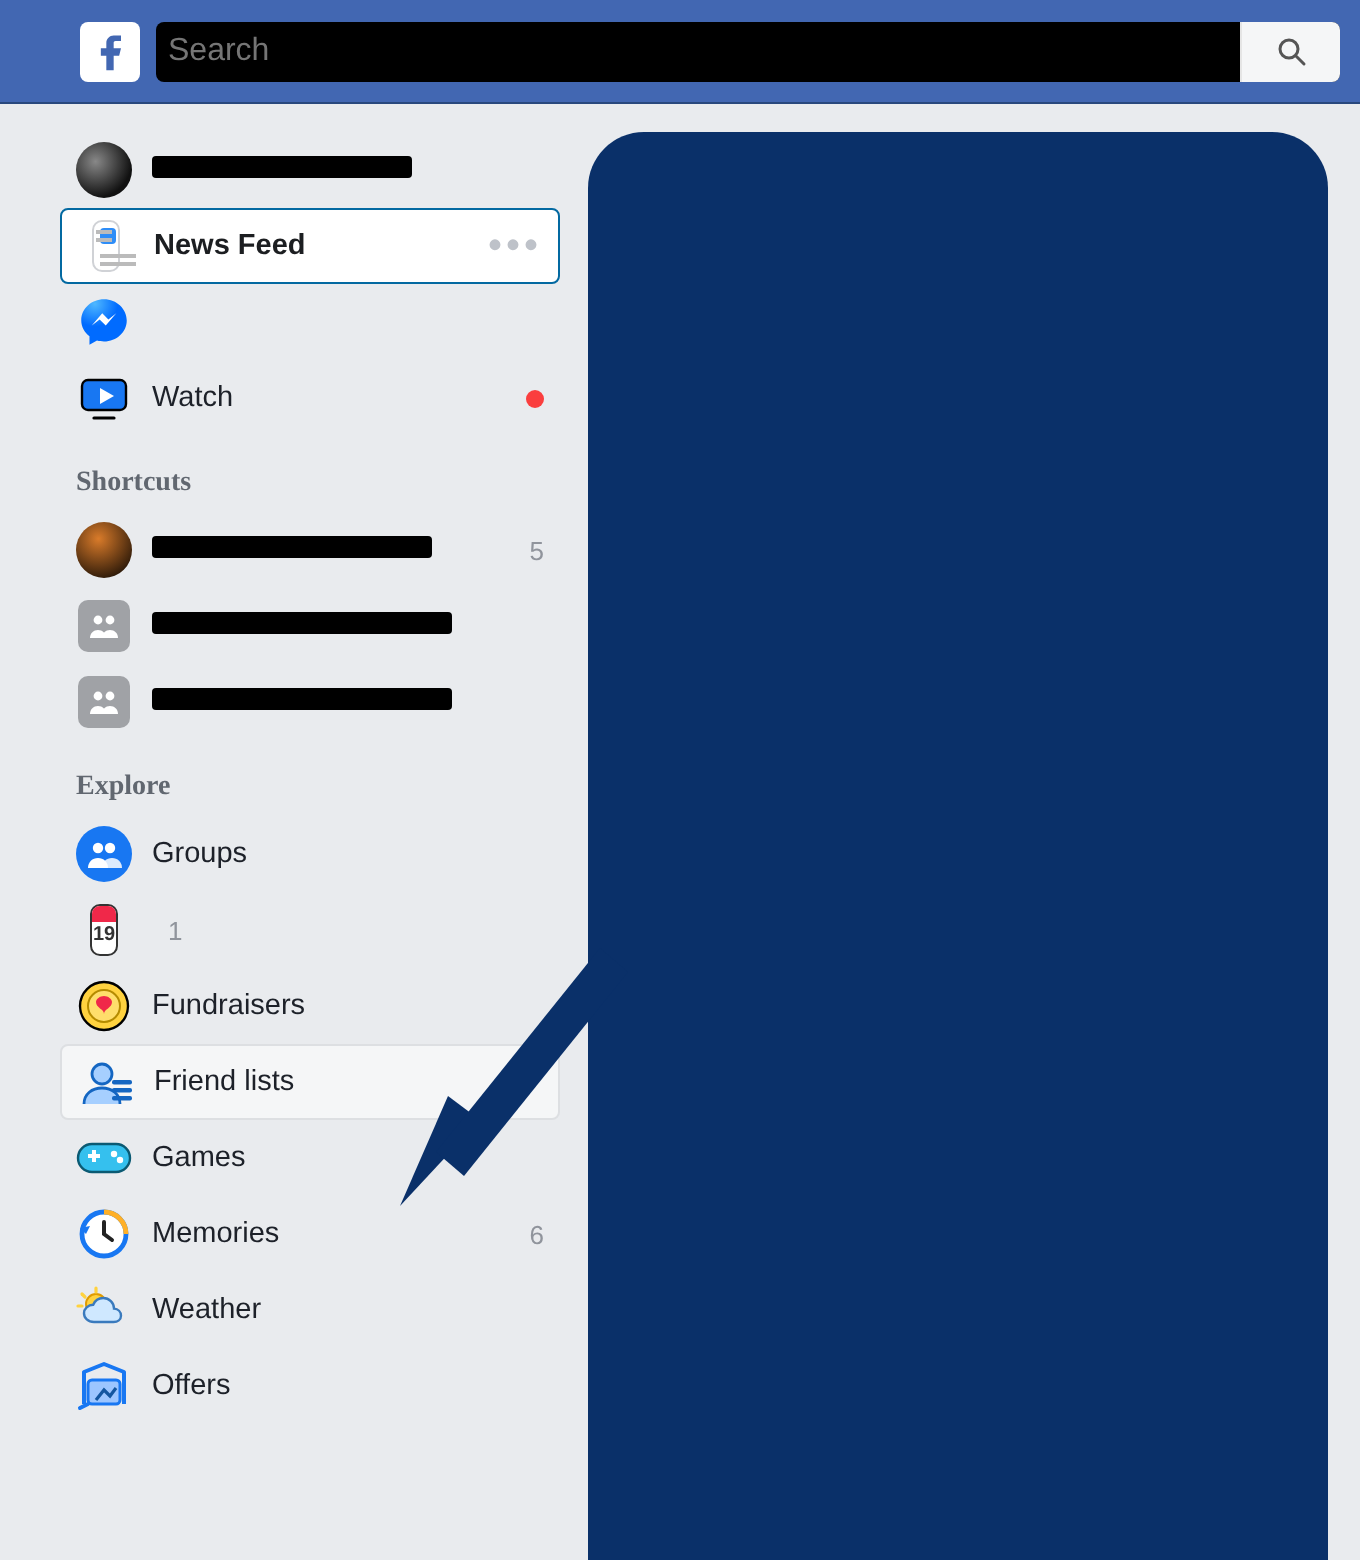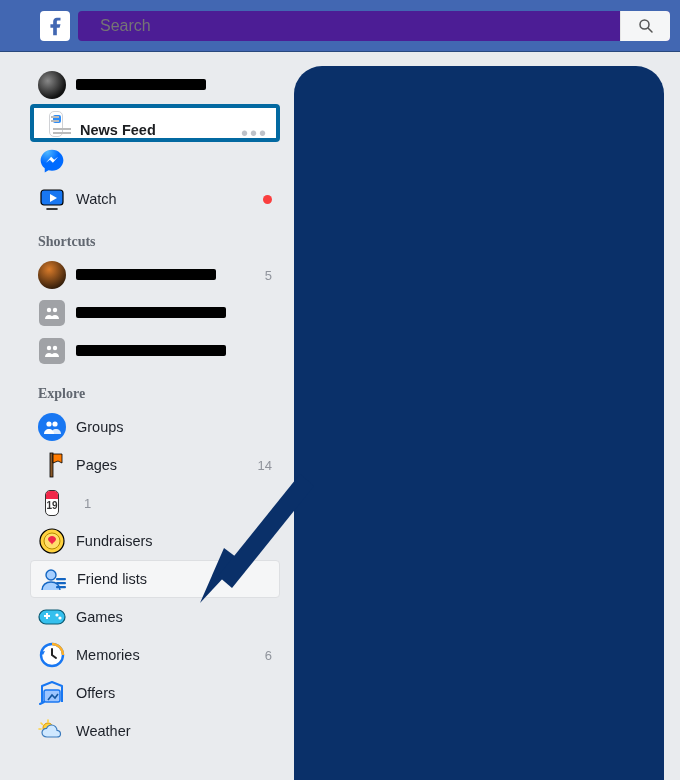--- a/index.html
+++ b/index.html
@@ -1,26 +1,26 @@
 <!DOCTYPE html>
 <html><head>
   <meta charset="utf-8">
   <style>
     * { box-sizing: border-box; margin: 0; padding: 0; }
     body { font-family: -apple-system, Helvetica, Arial, sans-serif; background: #e9ebee; width: 680px; height: 780px; overflow: hidden; }
     .topbar { background: #4267b2; height: 52px; display: flex; align-items: center; padding: 0 10px 0 40px; border-bottom: 1px solid #29487d; }
     .fb-logo { width: 30px; height: 30px; background: #fff; border-radius: 4px; display: flex; align-items: center; justify-content: center; margin-right: 8px; }
     .fb-logo svg { width: 22px; height: 22px; }
     .search-wrap { flex: 1; position: relative; }
-    .search-input { width: 100%; height: 30px; border: none; border-radius: 4px; padding: 0 40px 0 22px; font-size: 16px; color: #888; background: #4c1d95; outline: none; }
+    .search-input { width: 100%; height: 30px; border: none; border-radius: 4px; padding: 0 40px 0 6px; font-size: 16px; color: #888; background: #000000; outline: none; }
     .search-btn { position: absolute; right: 0; top: 0; width: 50px; height: 30px; background: #f5f6f7; border: none; border-left: 1px solid #e5e5e5; border-radius: 0 4px 4px 0; display: flex; align-items: center; justify-content: center; cursor: pointer; }
     .content { display: flex; padding: 14px 0 0 30px; }
     .sidebar { width: 250px; }
     .nav-item { display: flex; align-items: center; height: 38px; padding: 0 8px; border-radius: 4px; cursor: pointer; position: relative; }
-    .nav-item.selected { background: #fff; border: 4px solid #0369a1; align-items: flex-end; }
+    .nav-item.selected { background: #fff; border: 1px solid #0369a1; }
     .nav-item.hover-bg { background: #f5f6f7; border: 1px solid #dddfe2; }
     .nav-icon { width: 28px; height: 28px; margin-right: 10px; display: flex; align-items: center; justify-content: center; flex-shrink: 0; }
     .nav-label { font-size: 14.5px; color: #1d2129; flex: 1; white-space: nowrap; overflow: hidden; text-overflow: ellipsis; }
     .nav-item.selected .nav-label { font-weight: 700; color: #1c1e21; }
     .nav-count { color: #90949c; font-size: 13px; margin-left: 8px; }
     .nav-dots { color: #bec2c9; font-size: 20px; letter-spacing: 2px; line-height: 10px; }
     .nav-notif { width: 9px; height: 9px; background: #fa3e3e; border-radius: 50%; margin-left: 8px; }
     .section-header { font-size: 14px; color: #616770; font-weight: 600; padding: 16px 8px 6px 8px; font-family: Liberation Serif, serif; }
     .avatar { width: 28px; height: 28px; border-radius: 50%; background: radial-gradient(circle at 35% 35%, #888 0%, #111 70%); flex-shrink: 0; }
     .redact { height: 11px; background: #000; border-radius: 2px; }
@@ -147,30 +147,20 @@
               <circle cx="6" cy="5" r="2.6" fill="#fff"></circle>
               <circle cx="12" cy="5" r="2.6" fill="#fff"></circle>
               <path d="M1 15c0-3 2.2-5 5-5s5 2 5 5" fill="#fff"></path>
               <path d="M8 15c0-3 2.2-5 5-5s5 2 5 5" fill="#fff" opacity=".85"></path>
             </svg>
         </div>
       </div>
       <span class="nav-label">Groups</span>
     </div>
 
-    <div class="nav-item">
-      <div class="nav-icon">
-        <svg width="24" height="28" viewBox="0 0 24 28">
-            <rect x="10" y="2" width="3" height="24" fill="#8a5a2b" stroke="#000" stroke-width="0.8"></rect>
-            <path d="M13 3h9v9l-4-2-5 2z" fill="#ff7b00" stroke="#000" stroke-width="0.8"></path>
-          </svg>
-      </div>
-      <span class="nav-label">Pages</span>
-      <span class="nav-count">14</span>
-    </div>
 
     <div class="nav-item">
       <div class="nav-icon">
         <div class="ic-sq" style="background:#fff;border:1.2px solid #333;position:relative;overflow:hidden;">
           <div style="position:absolute;top:0;left:0;right:0;height:8px;background:#f02849;"></div>
           <div style="position:absolute;top:9px;left:0;right:0;text-align:center;font-size:10px;font-weight:700;color:#333;">19</div>
         </div>
       </div>
       <span class="nav-count">1</span>
     </div>
@@ -215,49 +205,49 @@
       <div class="nav-icon">
         <svg width="28" height="28" viewBox="0 0 28 28">
             <circle cx="14" cy="14" r="11" fill="#fff" stroke="#1877f2" stroke-width="2.4"></circle>
             <path d="M14 3a11 11 0 0 1 11 11" fill="none" stroke="#ffb027" stroke-width="2.4"></path>
             <path d="M14 8v6l4 3" fill="none" stroke="#222" stroke-width="2" stroke-linecap="round"></path>
             <path d="M2 11l3 3 2-4z" fill="#1877f2"></path>
           </svg>
       </div>
       <span class="nav-label">Memories</span>
       <span class="nav-count">6</span>
-    </div>
-
-    <div class="nav-item">
-      <div class="nav-icon">
-        <svg width="28" height="26" viewBox="0 0 28 26">
-            <path d="M4 22V6l10-4 10 4v16" fill="none" stroke="#1877f2" stroke-width="2" stroke-linejoin="round"></path>
-            <rect x="6" y="10" width="16" height="12" rx="2" fill="#9cc5ff" stroke="#1877f2" stroke-width="1.5"></rect>
-            <path d="M10 20l4-5 3 3 3-4" fill="none" stroke="#1456a0" stroke-width="1.6"></path>
-            <path d="M2 24l4-2" stroke="#1877f2" stroke-width="2" stroke-linecap="round"></path>
-          </svg>
-      </div>
-      <span class="nav-label">Offers</span>
     </div>
 
     <div class="nav-item">
       <div class="nav-icon">
         <svg width="28" height="24" viewBox="0 0 28 24">
             <circle cx="10" cy="9" r="5" fill="#ffd23f" stroke="#e09b00" stroke-width="1"></circle>
             <g stroke="#ffd23f" stroke-width="1.6" stroke-linecap="round">
               <line x1="10" y1="1" x2="10" y2="3"></line>
               <line x1="3" y1="4" x2="4.5" y2="5.5"></line>
               <line x1="1" y1="10" x2="3" y2="10"></line>
             </g>
             <path d="M9 18c-3 0-5-2-5-4.4 0-2.3 2-4.2 4.6-4.2.8-2 2.7-3.4 5-3.4 3 0 5.4 2.4 5.4 5.3 2 .2 3.5 1.7 3.5 3.6 0 2-1.7 3.1-3.7 3.1H9z" fill="#cfe8ff" stroke="#3a7abd" stroke-width="1.2"></path>
           </svg>
       </div>
       <span class="nav-label">Weather</span>
     </div>
 
+    <div class="nav-item">
+      <div class="nav-icon">
+        <svg width="28" height="26" viewBox="0 0 28 26">
+            <path d="M4 22V6l10-4 10 4v16" fill="none" stroke="#1877f2" stroke-width="2" stroke-linejoin="round"></path>
+            <rect x="6" y="10" width="16" height="12" rx="2" fill="#9cc5ff" stroke="#1877f2" stroke-width="1.5"></rect>
+            <path d="M10 20l4-5 3 3 3-4" fill="none" stroke="#1456a0" stroke-width="1.6"></path>
+            <path d="M2 24l4-2" stroke="#1877f2" stroke-width="2" stroke-linecap="round"></path>
+          </svg>
+      </div>
+      <span class="nav-label">Offers</span>
+    </div>
+
   </div>
 
   <div class="main-area"></div>
 </div>
 
 <svg class="annotation-arrow" width="140" height="160" viewBox="0 0 140 160">
   <g fill="#0a3069">
     <polygon points="20,135 60,92 44,80"></polygon>
     <polygon points="38,108 120,6 134,18 52,120"></polygon>
   </g>

